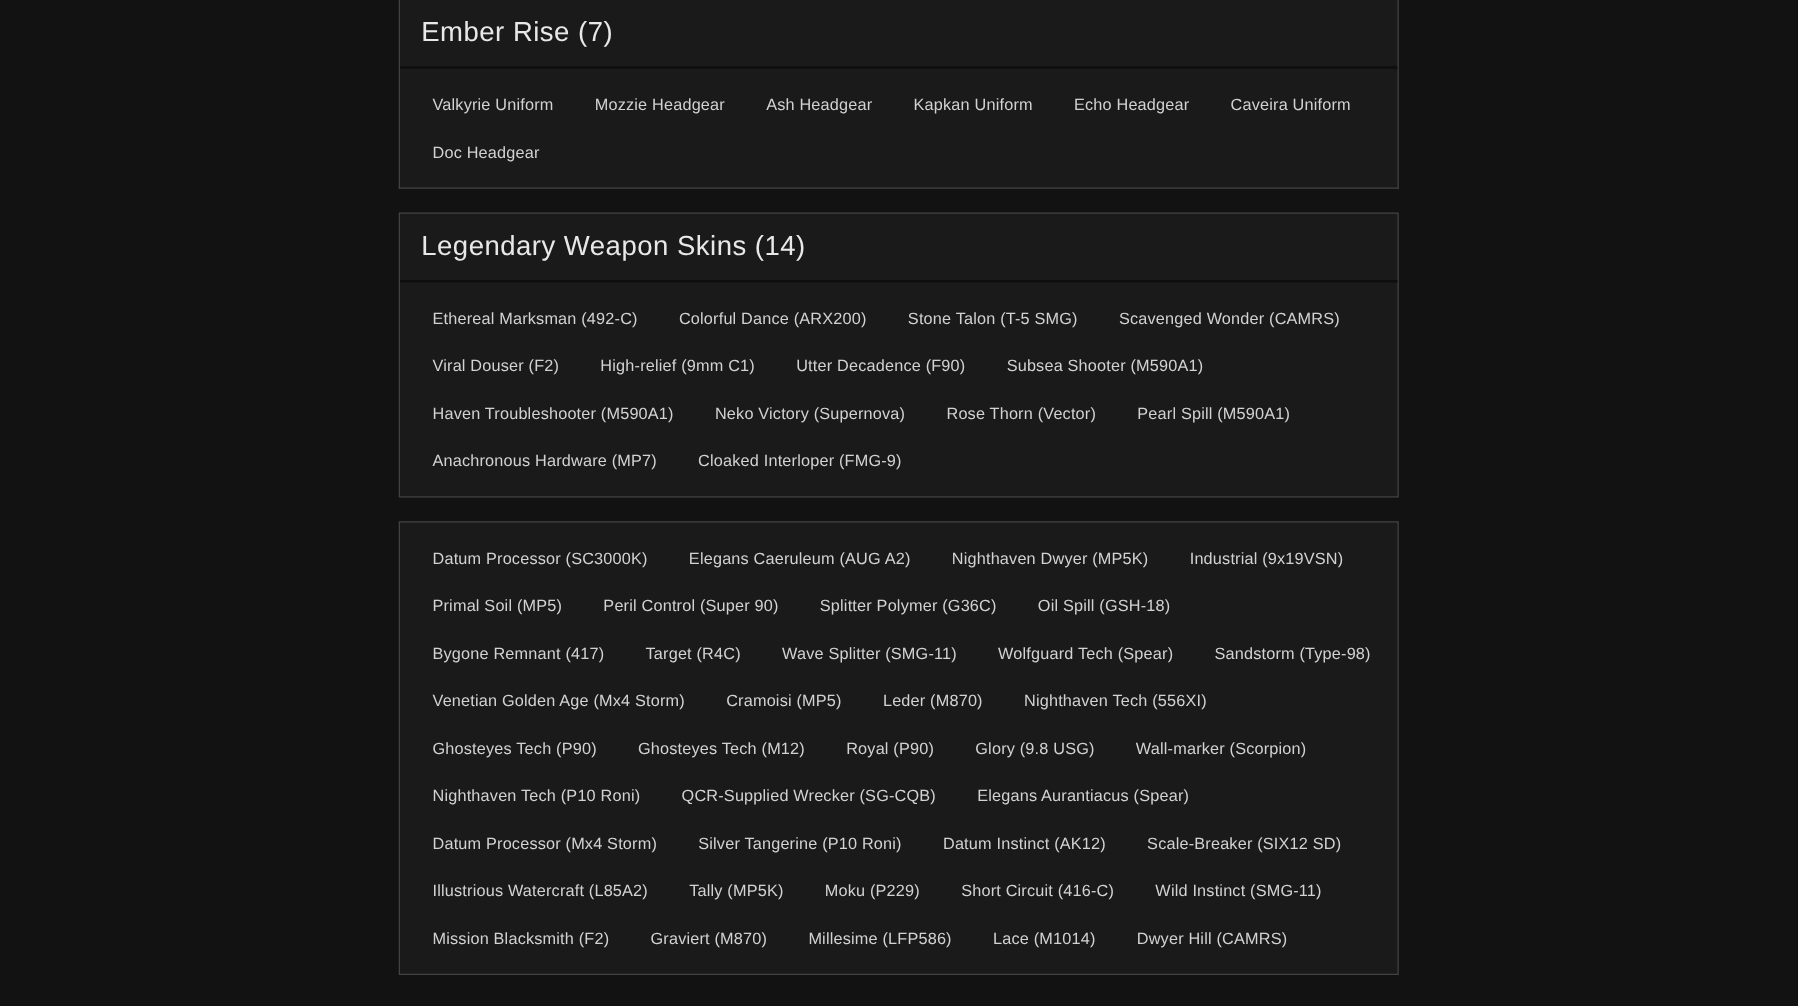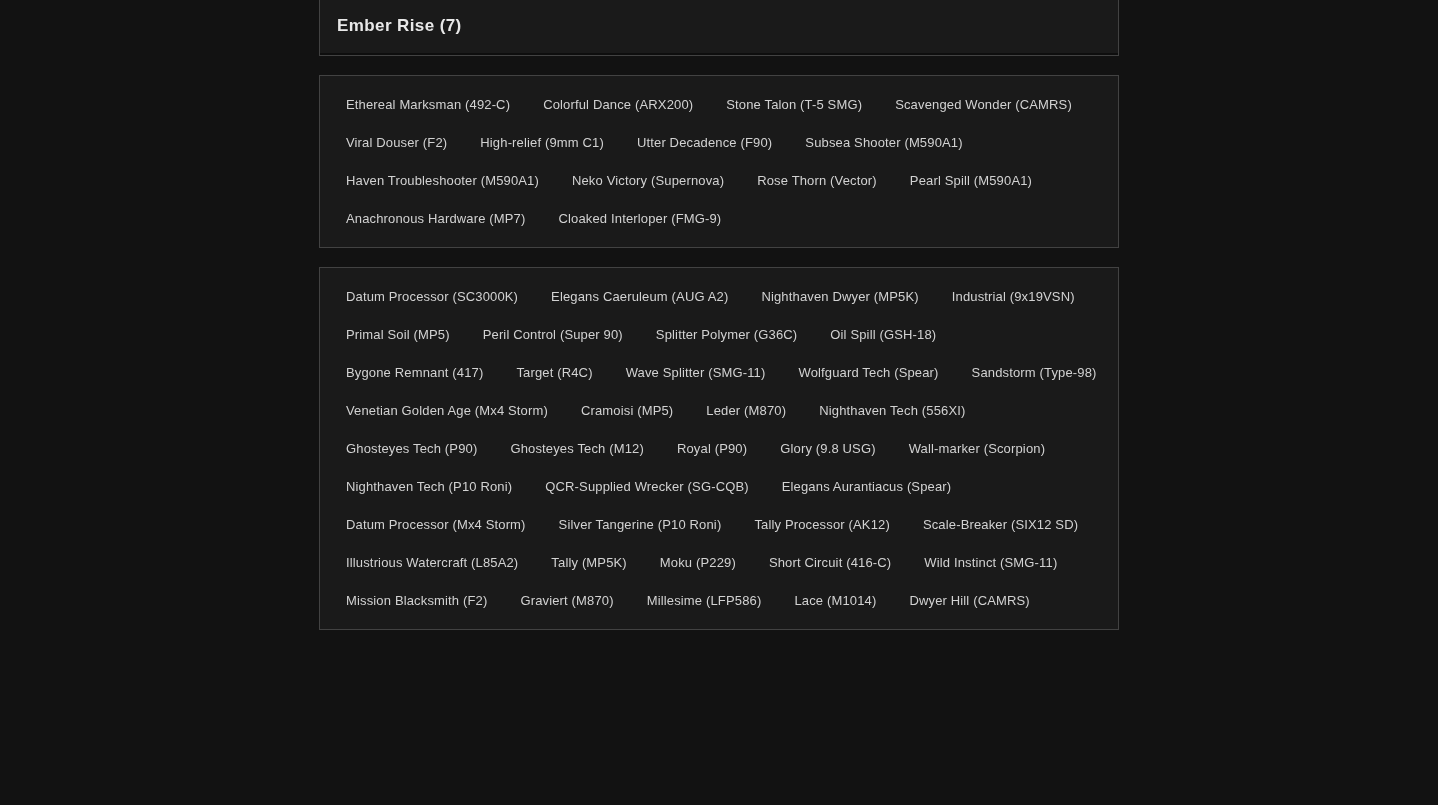--- a/index.html
+++ b/index.html
@@ -30,23 +30,23 @@
     background: var(--panel-bg);
     border: 1px solid var(--panel-border);
     margin-bottom: 19px;
   }
   .panel:first-child {
     border-top: none; 
   }
   .panel-header {
     margin: 0;
     padding: 16px 17px 17px 17px;
-    font-size: 17px;
+    font-size: 22px;
     line-height: 20px;
-    font-weight: 700;
+    font-weight: 400;
     letter-spacing: 0.4px;
     color: var(--header-text);
     border-bottom: 2px solid var(--divider);
   }
   .panel-items {
     display: flex;
     flex-wrap: wrap;
     align-items: center;
     column-gap: 33px;
     row-gap: 22px;
@@ -61,22 +61,32 @@
     cursor: pointer;
   }
 </style>
 </head>
 <body>
 
 <main class="wrap">
   <div>
       <section class="panel">
         <h2 class="panel-header">Ember Rise (7)</h2>
+        <div class="panel-items">
+          <span class="item">Valkyrie Uniform</span>
+          <span class="item">Mozzie Headgear</span>
+          <span class="item">Ash Headgear</span>
+          <span class="item">Kapkan Uniform</span>
+          <span class="item">Echo Headgear</span>
+          <span class="item">Caveira Uniform</span>
+          <span class="item">Doc Headgear</span>
+        </div>
       </section>
       <section class="panel">
+        <h2 class="panel-header">Legendary Weapon Skins (14)</h2>
         <div class="panel-items">
           <span class="item">Ethereal Marksman (492-C)</span>
           <span class="item">Colorful Dance (ARX200)</span>
           <span class="item">Stone Talon (T-5 SMG)</span>
           <span class="item">Scavenged Wonder (CAMRS)</span>
           <span class="item">Viral Douser (F2)</span>
           <span class="item">High-relief (9mm C1)</span>
           <span class="item">Utter Decadence (F90)</span>
           <span class="item">Subsea Shooter (M590A1)</span>
           <span class="item">Haven Troubleshooter (M590A1)</span>
@@ -109,21 +119,21 @@
           <span class="item">Ghosteyes Tech (P90)</span>
           <span class="item">Ghosteyes Tech (M12)</span>
           <span class="item">Royal (P90)</span>
           <span class="item">Glory (9.8 USG)</span>
           <span class="item">Wall-marker (Scorpion)</span>
           <span class="item">Nighthaven Tech (P10 Roni)</span>
           <span class="item">QCR-Supplied Wrecker (SG-CQB)</span>
           <span class="item">Elegans Aurantiacus (Spear)</span>
           <span class="item">Datum Processor (Mx4 Storm)</span>
           <span class="item">Silver Tangerine (P10 Roni)</span>
-          <span class="item">Tally Processor (AK12)</span>
+          <span class="item">Datum Instinct (AK12)</span>
           <span class="item">Scale-Breaker (SIX12 SD)</span>
           <span class="item">Illustrious Watercraft (L85A2)</span>
           <span class="item">Tally (MP5K)</span>
           <span class="item">Moku (P229)</span>
           <span class="item">Short Circuit (416-C)</span>
           <span class="item">Wild Instinct (SMG-11)</span>
           <span class="item">Mission Blacksmith (F2)</span>
           <span class="item">Graviert (M870)</span>
           <span class="item">Millesime (LFP586)</span>
           <span class="item">Lace (M1014)</span>

